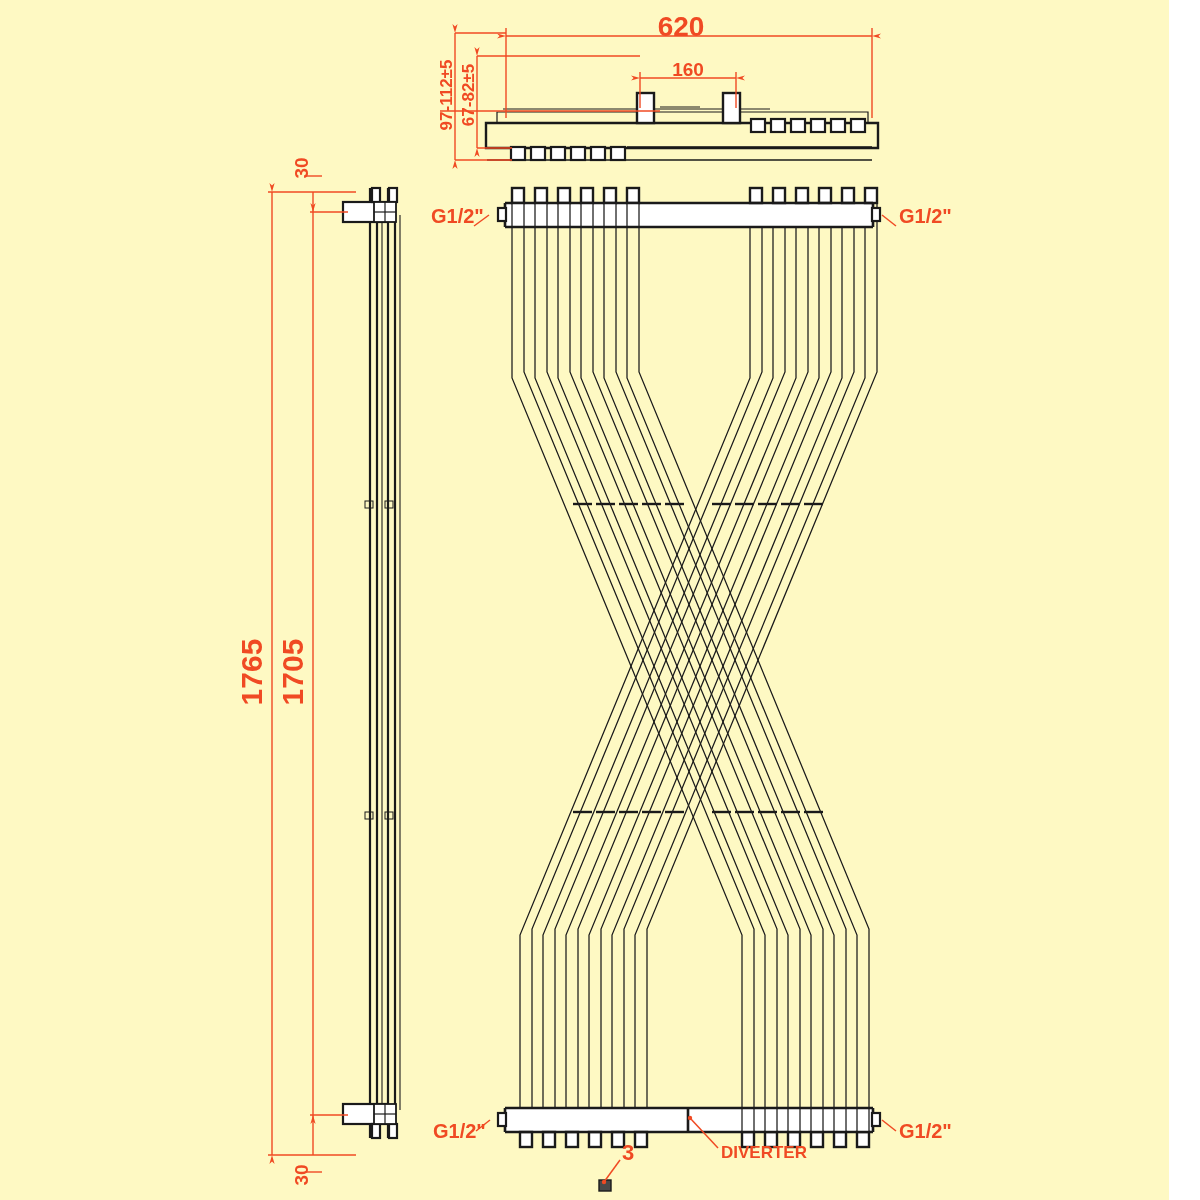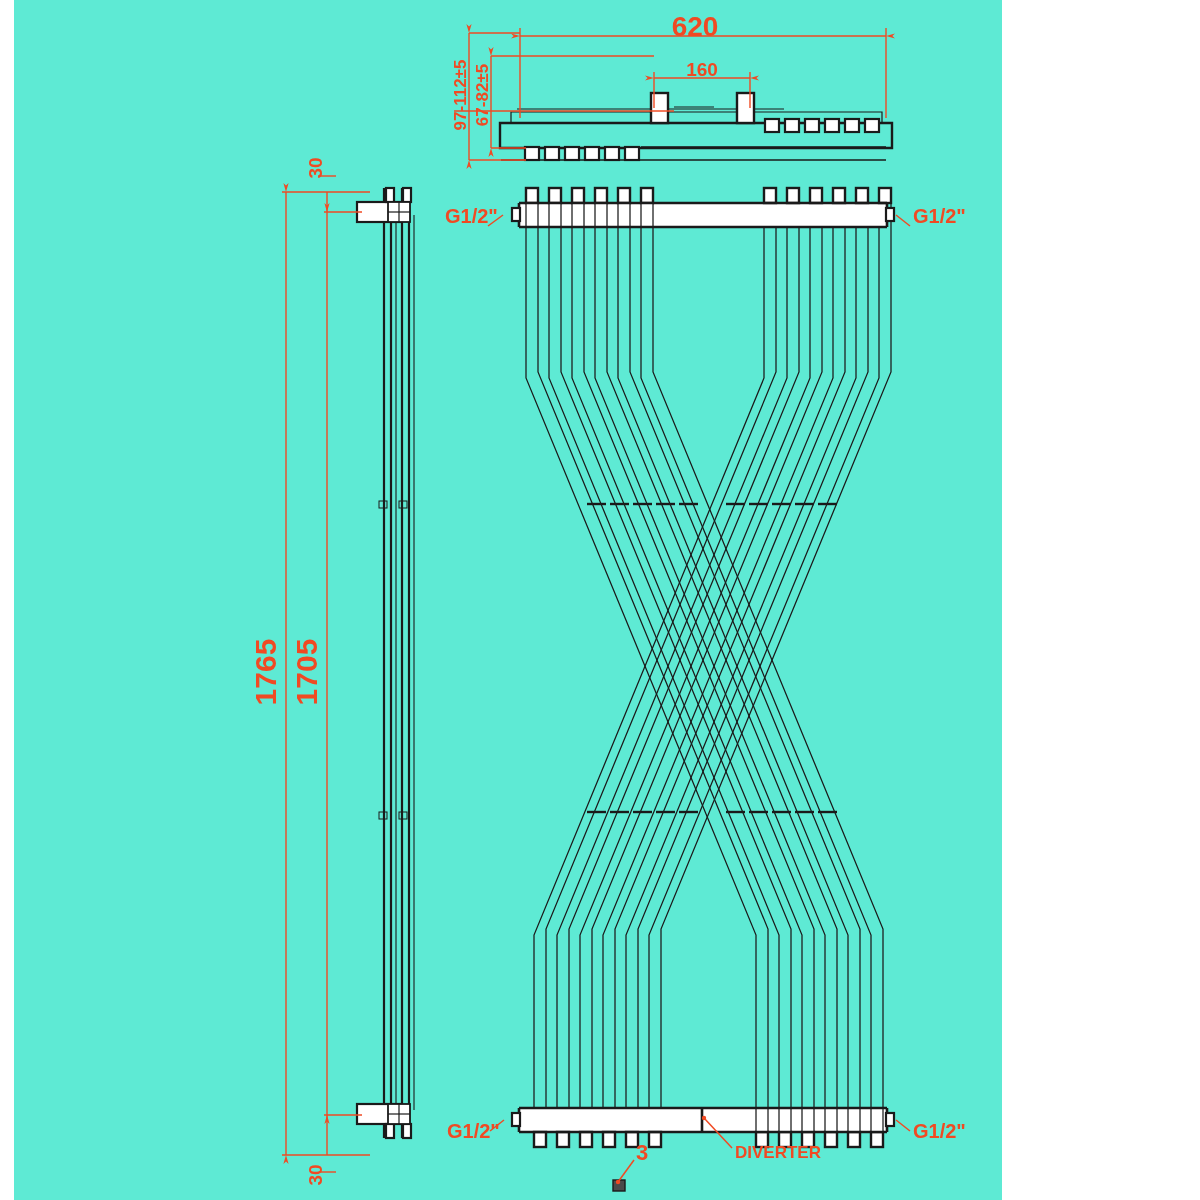--- a/index.html
+++ b/index.html
@@ -6,25 +6,24 @@
   html, body {
     margin: 0;
     padding: 0;
     background: #ffffff;
   }
   body {
     font-family: "Liberation Sans", sans-serif;
   }
   #drawing-root {
     position: relative;
-    width: 988px;
+    width: 1169px;
     height: 1200px;
-    background: #5eead4;
+    background: #fef9c3;
     overflow: hidden;
-    margin-left: 14px;
   }
   svg#cad {
     position: absolute;
     left: 0;
     top: 0;
     width: 1200px;
     height: 1200px;
     display: block;
   }
   .dimtext {

